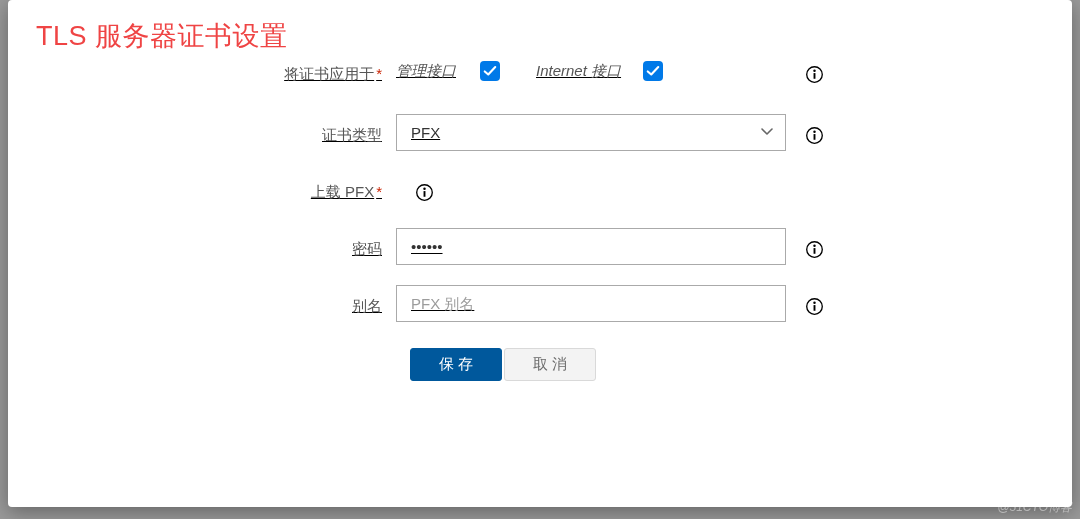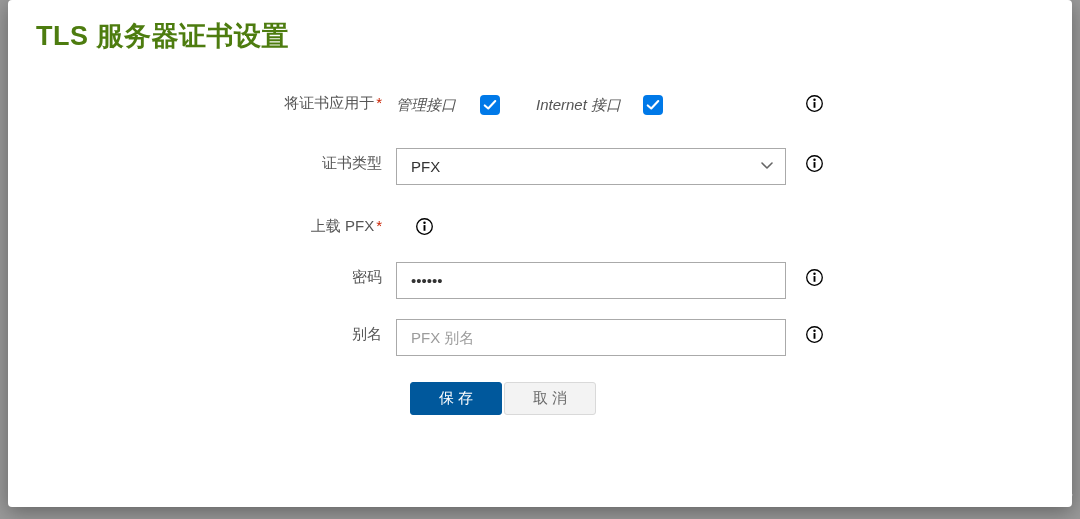--- a/index.html
+++ b/index.html
@@ -17,30 +17,30 @@
       left: 8px;
       right: 8px;
       bottom: 12px;
       background: #fff;
       border-radius: 4px;
       box-shadow: 0 5px 20px rgba(0,0,0,0.35);
       padding: 18px 28px 26px 28px;
     }
     .modal-title {
       font-size: 27px;
-      font-weight: 700;
-      color: #4d7c0f;
-      margin-bottom: 34px;
+      font-weight: 400;
+      color: #ef4444;
       letter-spacing: 0.5px;
     }
     .form { width: 100%; }
     .row {
       display: flex;
-      align-items: flex-start;
+      align-items: center;
       margin-bottom: 26px;
+      text-decoration: underline;
     }
     .row.tight { margin-bottom: 20px; }
     .label-col {
       width: 360px;
       text-align: right;
       padding-right: 14px;
       padding-top: 6px;
       color: #565656;
       font-size: 15px;
     }
@@ -152,21 +152,21 @@
       border-color: #00589c;
     }
     .btn-secondary {
       background: #f3f3f3;
       color: #6a6a6a;
       border-color: #d9d9d9;
     }
     .watermark {
       position: absolute;
       right: 8px;
-      bottom: 11px;
+      bottom: 3px;
       color: rgba(255,255,255,0.45);
       font-size: 12px;
       font-style: italic;
       pointer-events: none;
     }
   </style>
 </head>
 <body>
 
 <div class="modal">

